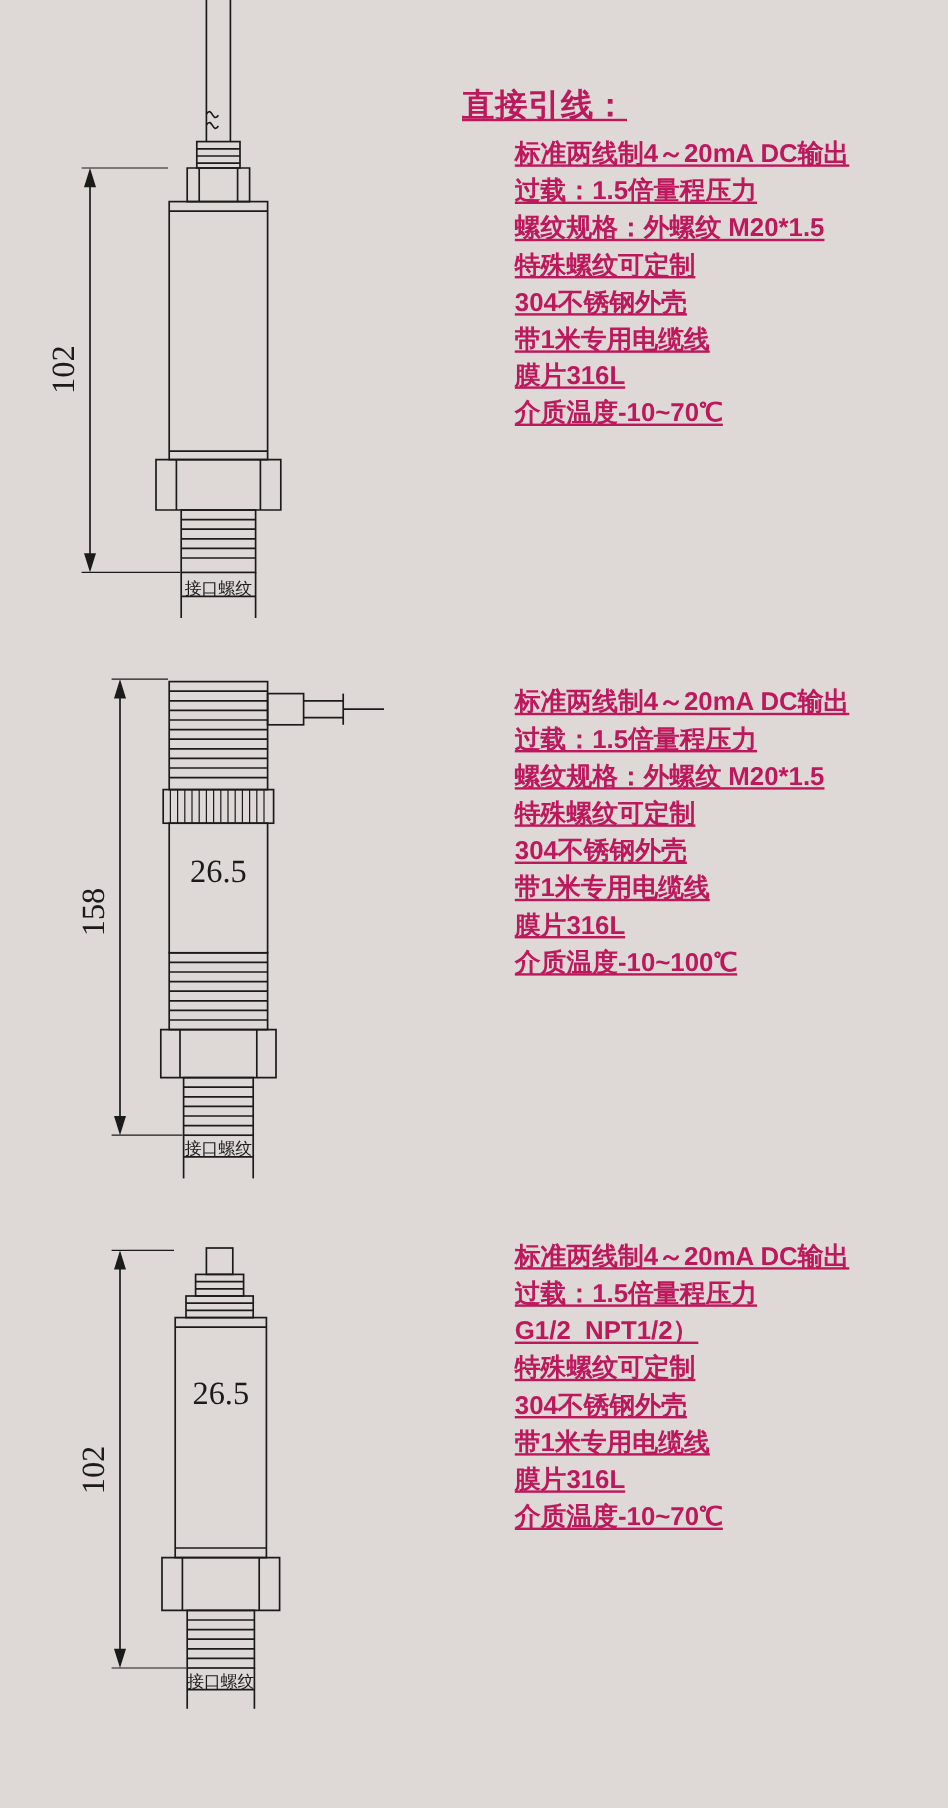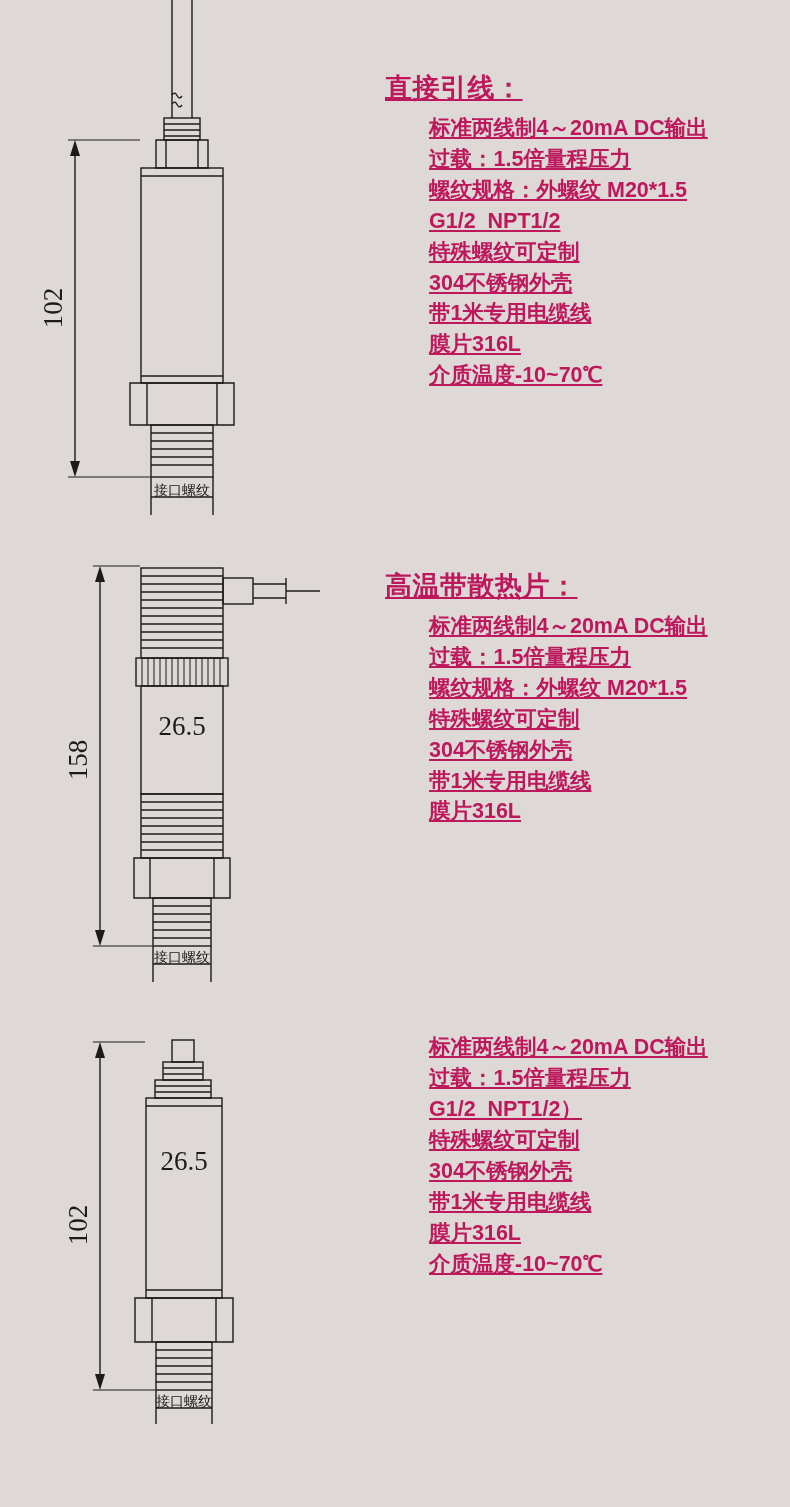--- a/index.html
+++ b/index.html
@@ -127,21 +127,20 @@
         </g>
         <text class="dimtext" x="62" y="308" text-anchor="middle" transform="rotate(-90 62 308)">102</text>
         <text class="dimtext-small" x="182" y="495" text-anchor="middle">接口螺纹</text>
       </svg>
     </div>
     <div class="specs" id="specs-0" style="top:72px;">
       <div class="spec-title">直接引线：</div>
       <div class="spec-line">标准两线制4～20mA DC输出</div>
       <div class="spec-line">过载：1.5倍量程压力</div>
       <div class="spec-line">螺纹规格：外螺纹 M20*1.5</div>
-      <div class="spec-line">G1/2  NPT1/2</div>
       <div class="spec-line">特殊螺纹可定制</div>
       <div class="spec-line">304不锈钢外壳</div>
       <div class="spec-line">带1米专用电缆线</div>
       <div class="spec-line">膜片316L</div>
       <div class="spec-line">介质温度-10~70℃</div>
     </div>
   </div>
 
   <div class="section" id="sec-1">
     <div class="drawing">
@@ -217,28 +216,28 @@
           <polygon points="100,426 95,410 105,410" stroke="none"></polygon>
           <line x1="93" y1="46" x2="140" y2="46" stroke-width="1"></line>
           <line x1="93" y1="426" x2="152" y2="426" stroke-width="1"></line>
         </g>
         <text class="dimtext" x="87" y="240" text-anchor="middle" transform="rotate(-90 87 240)">158</text>
         <text class="dimtext" x="182" y="215" text-anchor="middle">26.5</text>
         <text class="dimtext-small" x="182" y="442" text-anchor="middle">接口螺纹</text>
       </svg>
     </div>
     <div class="specs" style="top:50px;">
-      <div class="spec-title">高温带散热片：</div>
       <div class="spec-line">标准两线制4～20mA DC输出</div>
       <div class="spec-line">过载：1.5倍量程压力</div>
       <div class="spec-line">螺纹规格：外螺纹 M20*1.5</div>
       <div class="spec-line">特殊螺纹可定制</div>
       <div class="spec-line">304不锈钢外壳</div>
       <div class="spec-line">带1米专用电缆线</div>
       <div class="spec-line">膜片316L</div>
+      <div class="spec-line">介质温度-10~100℃</div>
     </div>
   </div>
 
   <div class="section" id="sec-2">
     <div class="drawing">
       <svg width="380" height="487" viewBox="0 0 380 487">
         <g stroke="#1b1b1b" fill="none" stroke-width="1.4">
 
           <rect x="172" y="20" width="22" height="22"></rect>
           <rect x="163" y="42" width="40" height="18"></rect>

